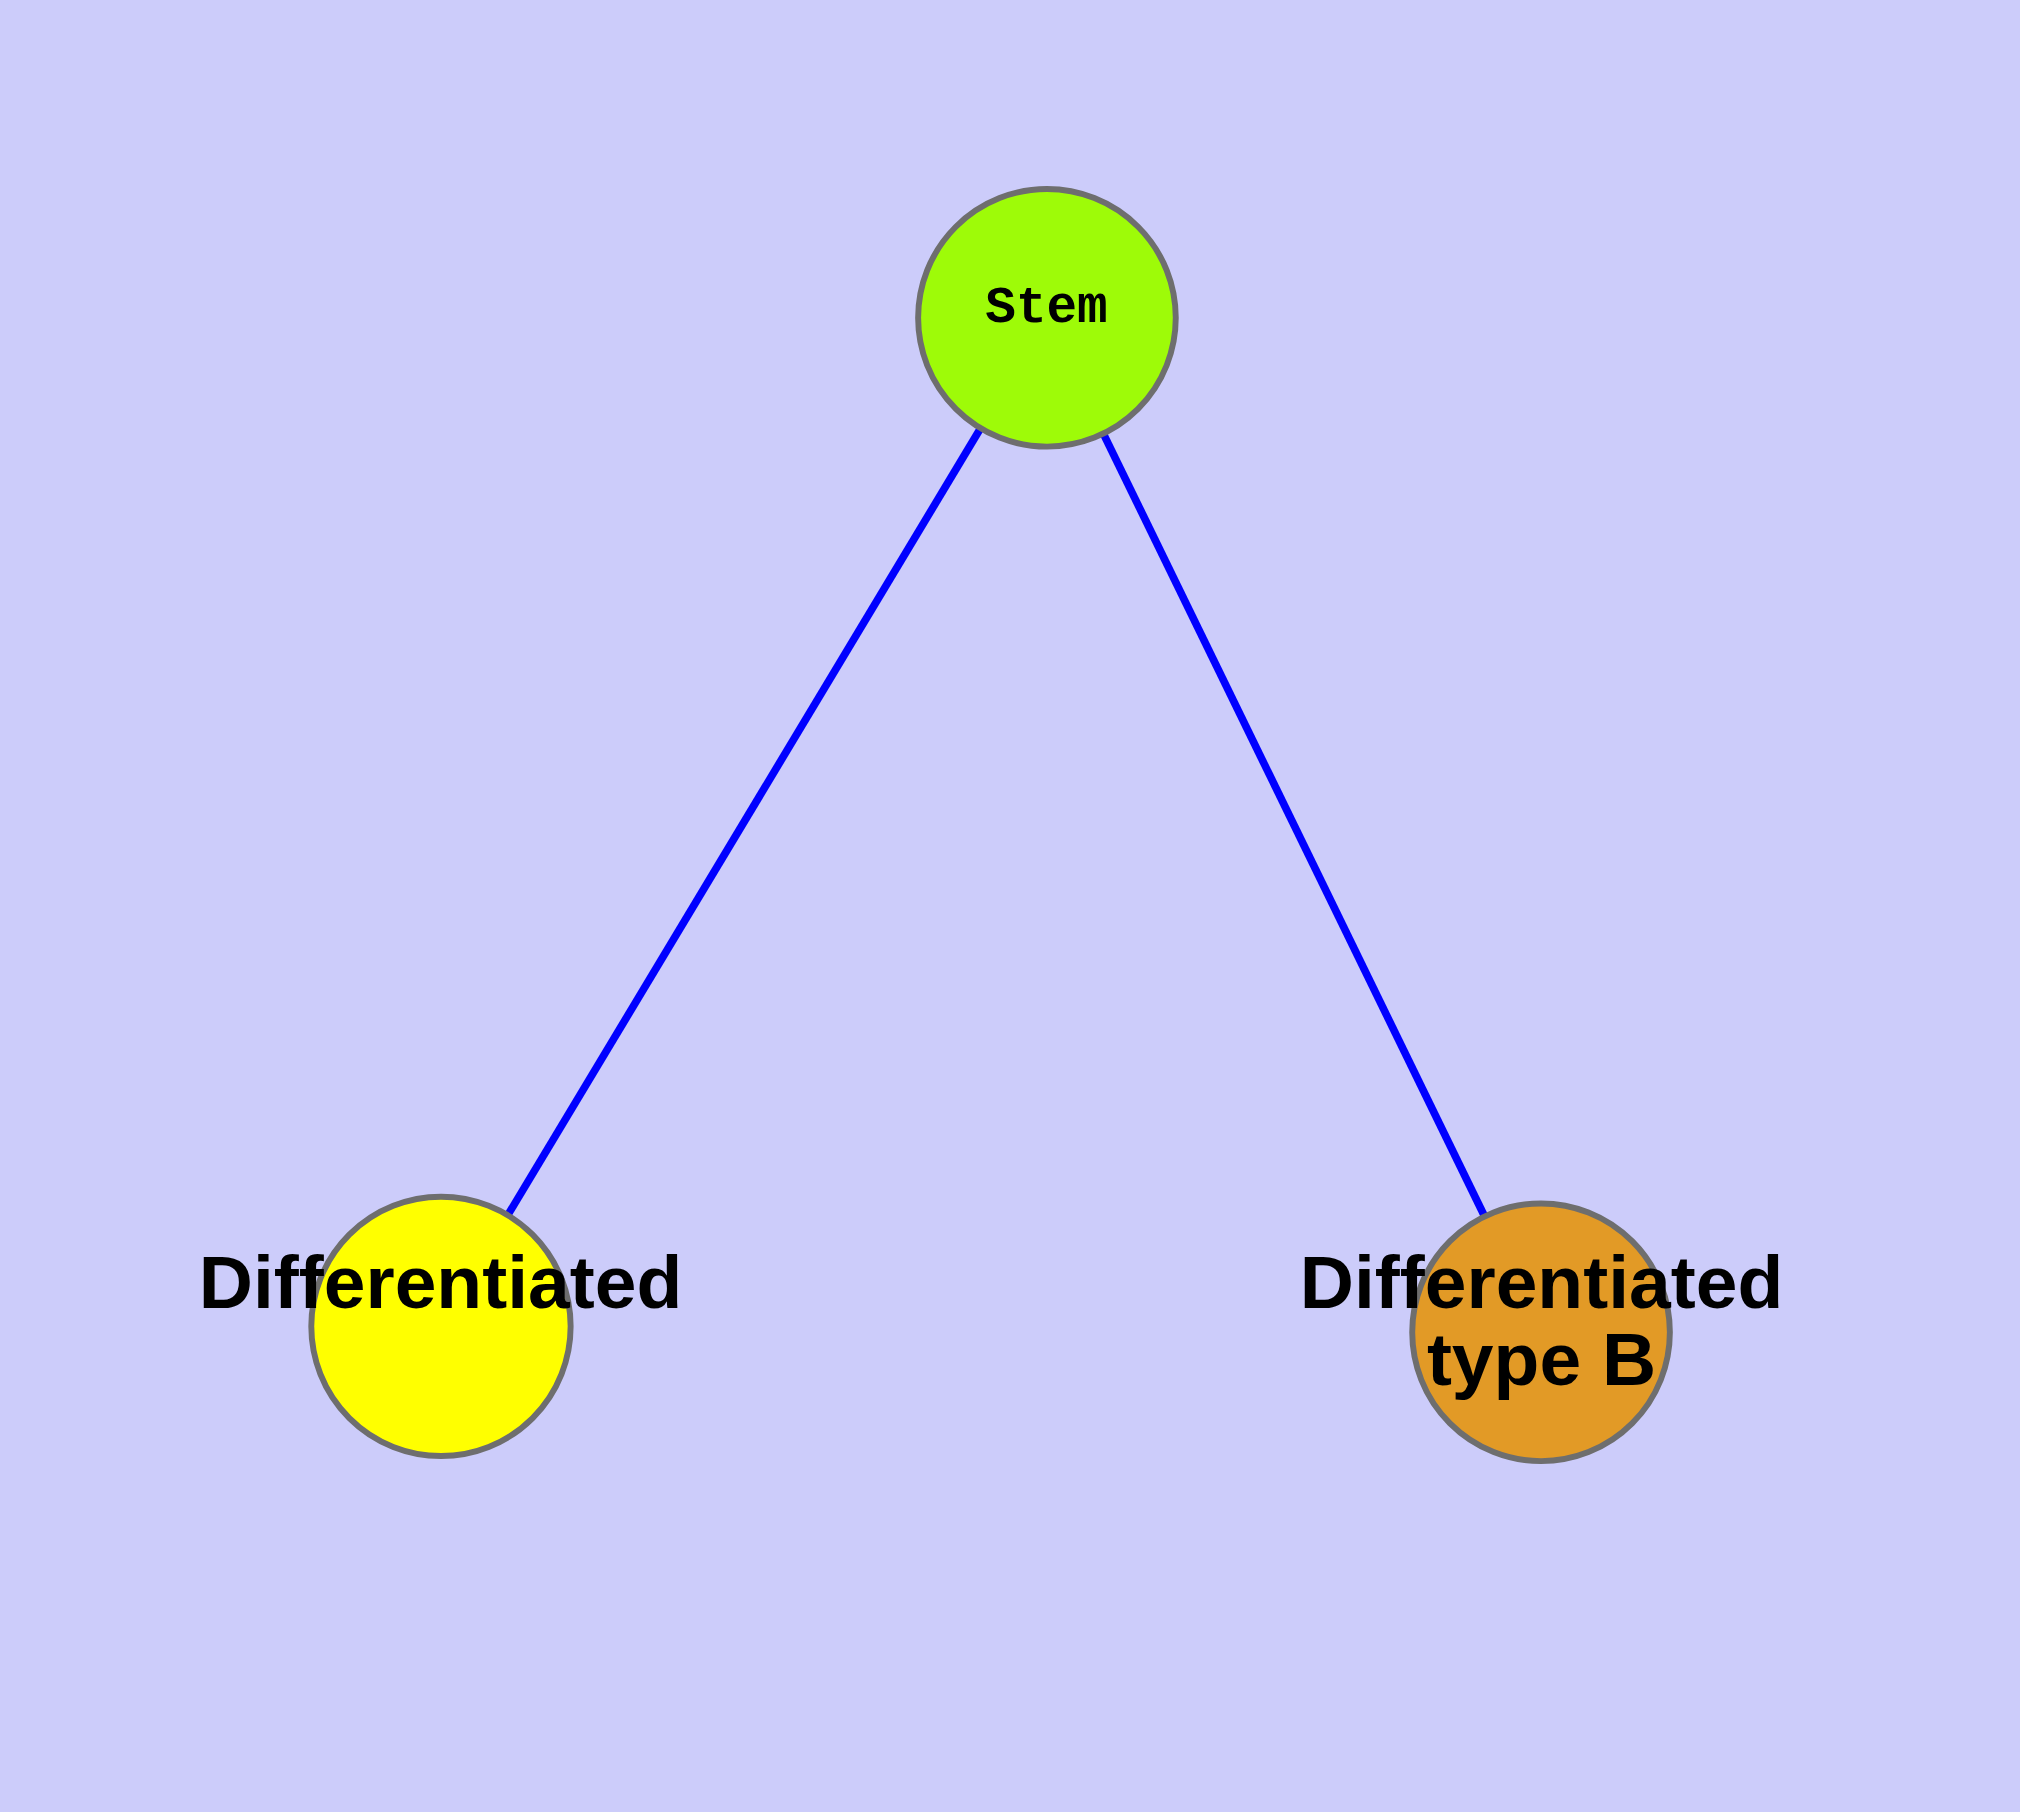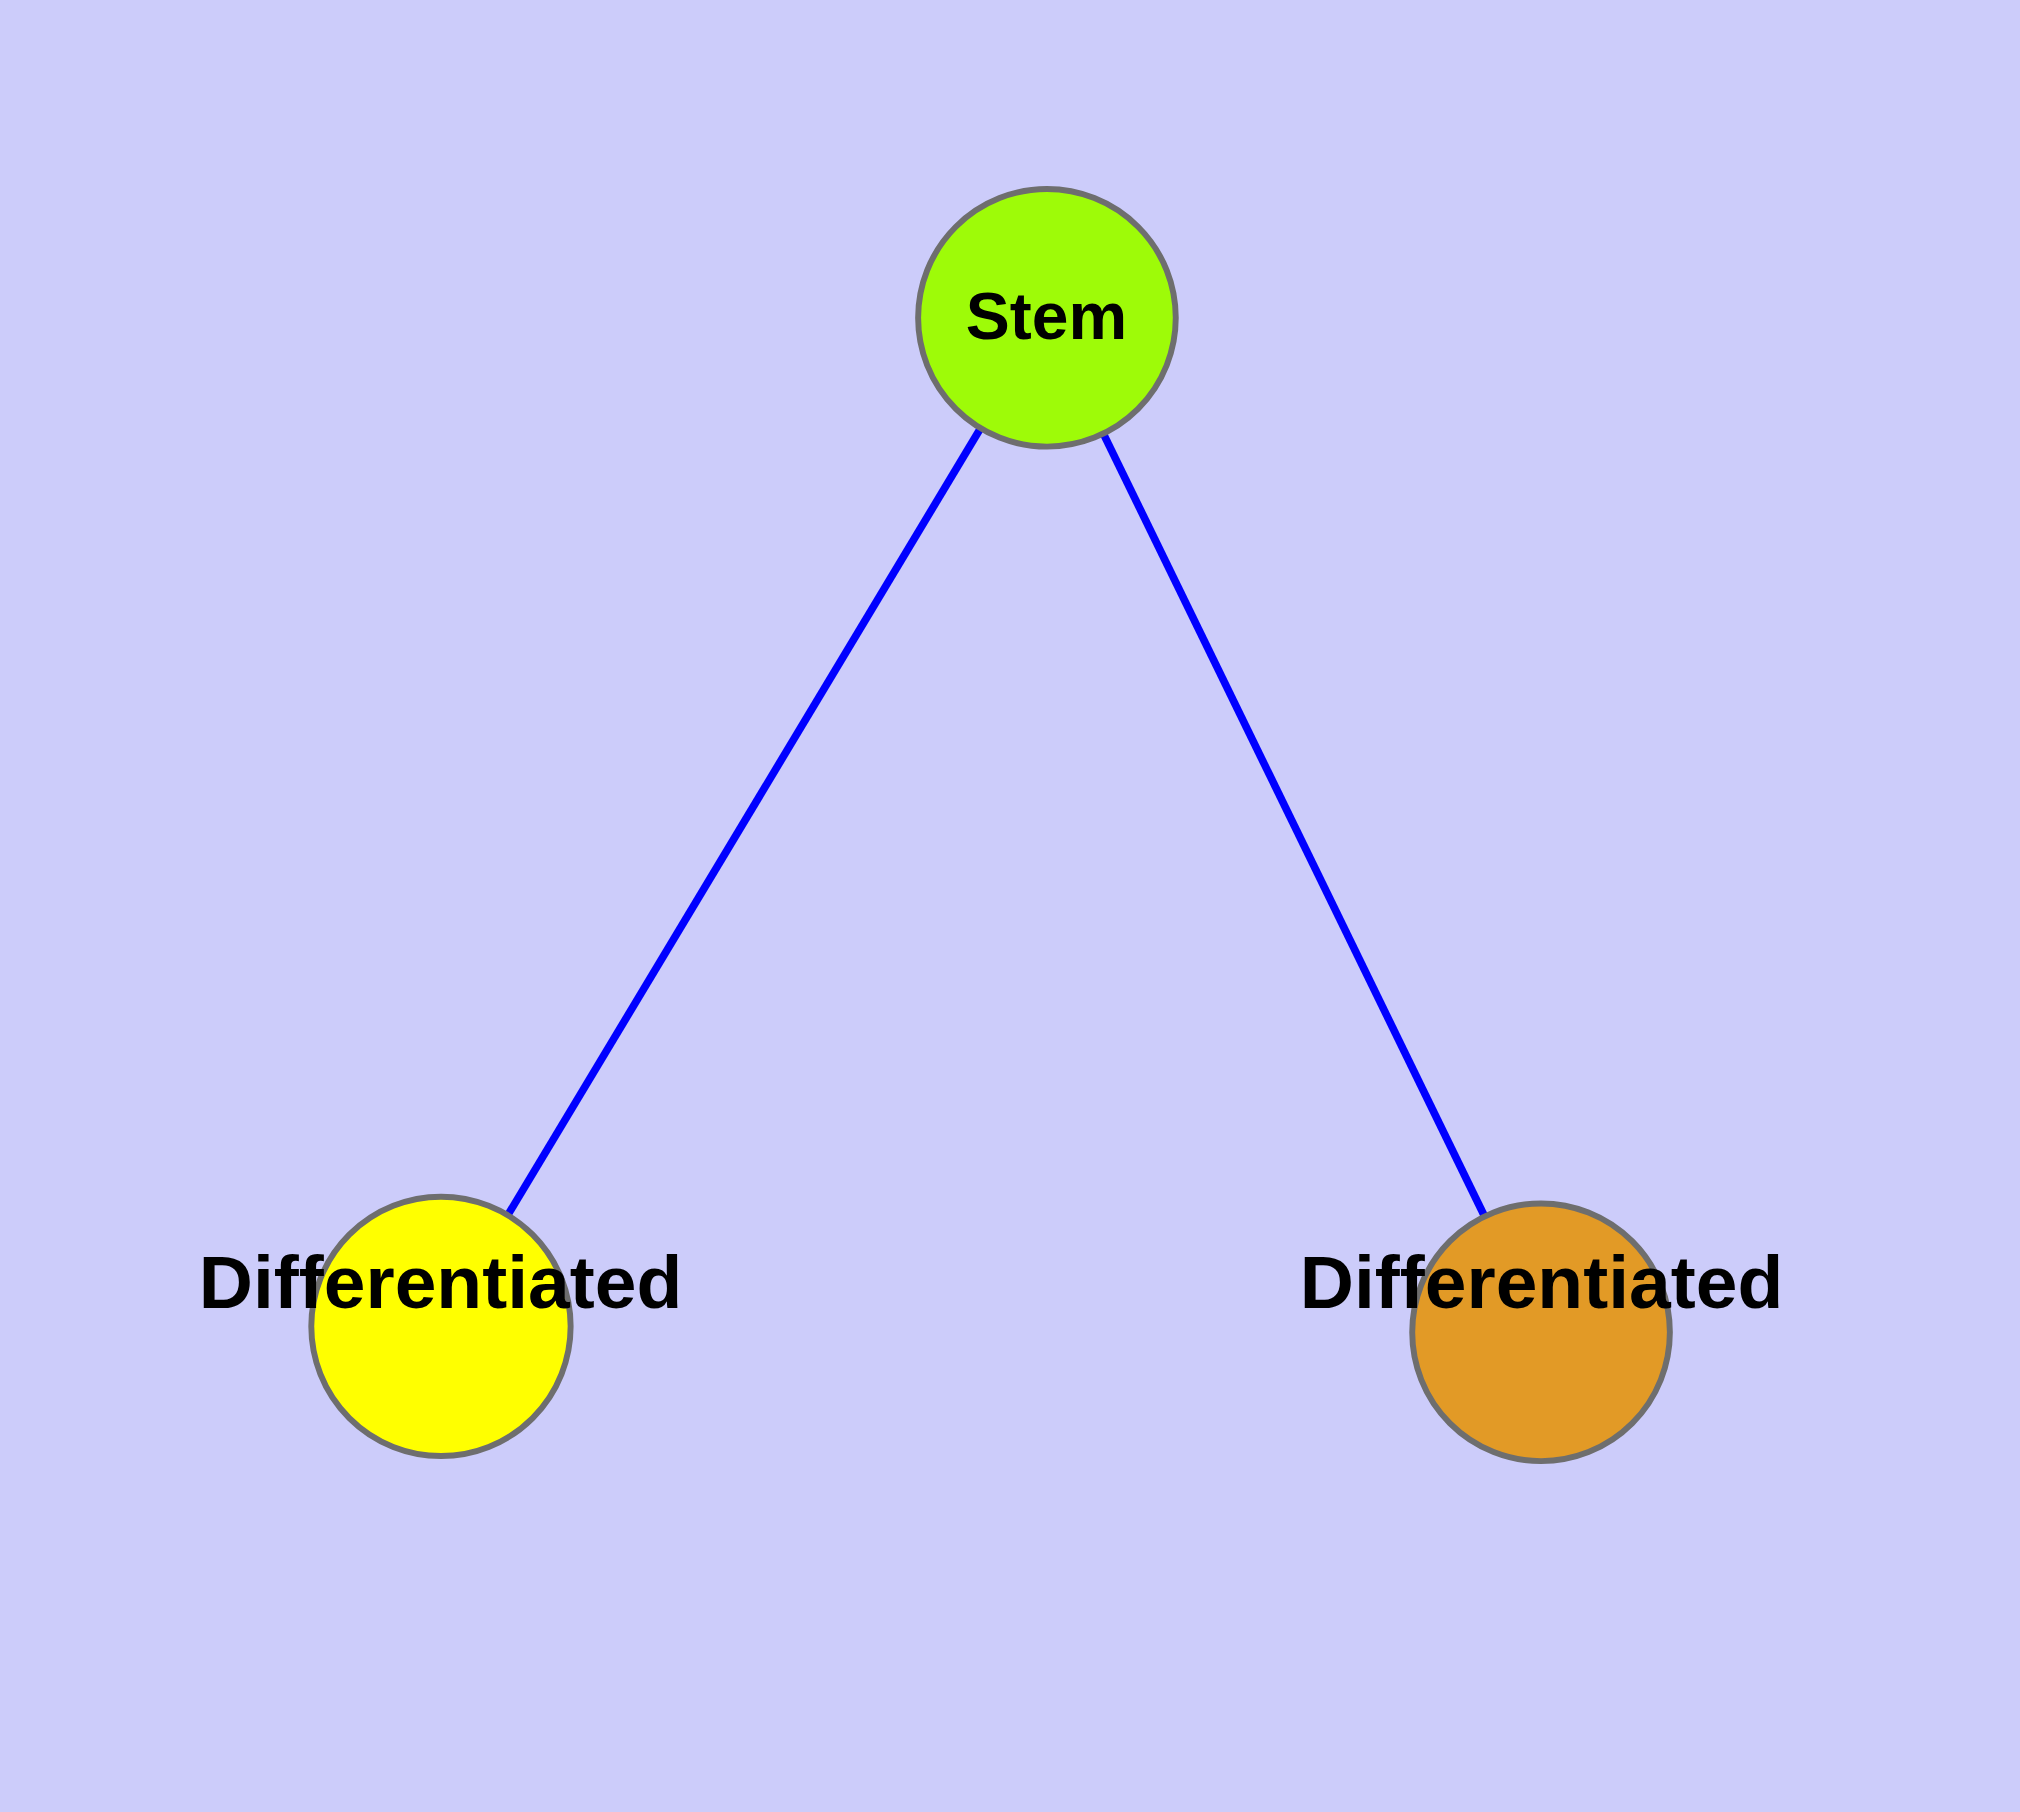--- a/index.html
+++ b/index.html
@@ -33,24 +33,25 @@
     position: absolute;
     text-align: center;
     color: #000000;
     font-weight: bold;
     line-height: 1.02;
     white-space: pre;
     pointer-events: none;
     -webkit-font-smoothing: antialiased;
   }
   #label-stem {
-    font-size: 66px;
+    font-size: 51px;
     left: 792px;
     top: 283px;
     width: 509px;
+    font-family: Liberation Mono, monospace;
   }
   #label-typea {
     font-size: 75px;
     left: 186px;
     top: 1244px;
     width: 509px;
   }
   #label-typeb {
     font-size: 75px;
     left: 1287px;
@@ -74,16 +75,16 @@
       <circle id="node-stem" cx="1235" cy="375" r="152" fill="#9efb08" stroke="#6e6e6e" stroke-width="7"></circle>
       <circle id="node-diff-a" cx="520" cy="1565" r="153" fill="#ffff00" stroke="#6e6e6e" stroke-width="7"></circle>
       <circle id="node-diff-b" cx="1818" cy="1572" r="152" fill="#e29a26" stroke="#6e6e6e" stroke-width="7"></circle>
     </g>
   </svg>
 
   <div class="node-label" id="label-stem"><span>Stem</span></div>
 
   <div class="node-label" id="label-typea"><span>Differentiated</span><br></div>
 
-  <div class="node-label" id="label-typeb"><span>Differentiated</span><br></div>
+  <div class="node-label" id="label-typeb"><span>Differentiated</span><br><span>type B</span></div>
 
 </div>
 
 
 </body></html>

